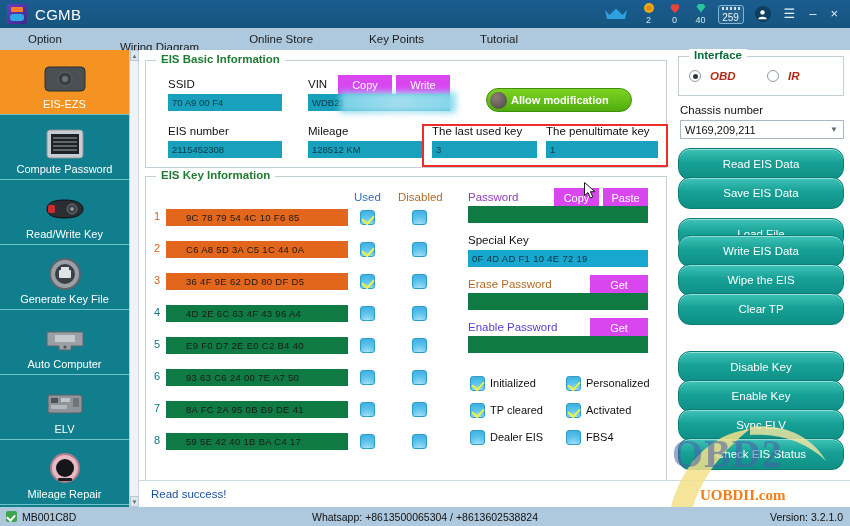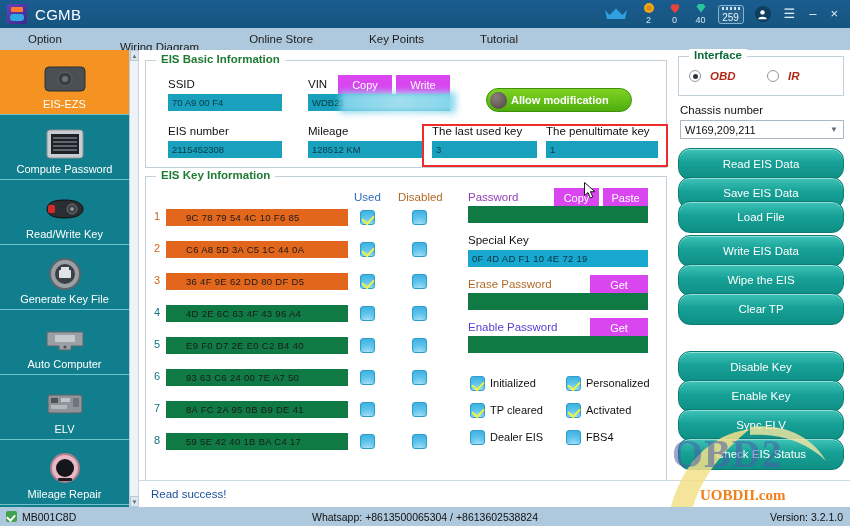--- a/index.html
+++ b/index.html
@@ -543,21 +543,21 @@
     </div>
 
     <div class="chassis-lbl">Chassis number</div>
     <div class="combo">
       <span>W169,209,211</span>
       <span class="chev">▼</span>
     </div>
 
     <div class="pillbtn" style="top:98px;">Read EIS Data</div>
     <div class="pillbtn" style="top:127px;">Save EIS Data</div>
-    <div class="pillbtn" style="top:151px;">Load File</div>
+    <div class="pillbtn" style="top:168px;">Load File</div>
     <div class="pillbtn" style="top:185px;">Write EIS Data</div>
     <div class="pillbtn" style="top:214px;">Wipe the EIS</div>
     <div class="pillbtn" style="top:243px;">Clear TP</div>
     <div class="pillbtn" style="top:301px;">Disable Key</div>
     <div class="pillbtn" style="top:330px;">Enable Key</div>
     <div class="pillbtn" style="top:359px;">Sync ELV</div>
     <div class="pillbtn" style="top:388px;">Check EIS Status</div>
   </div>
 
   <div class="msgbar">

